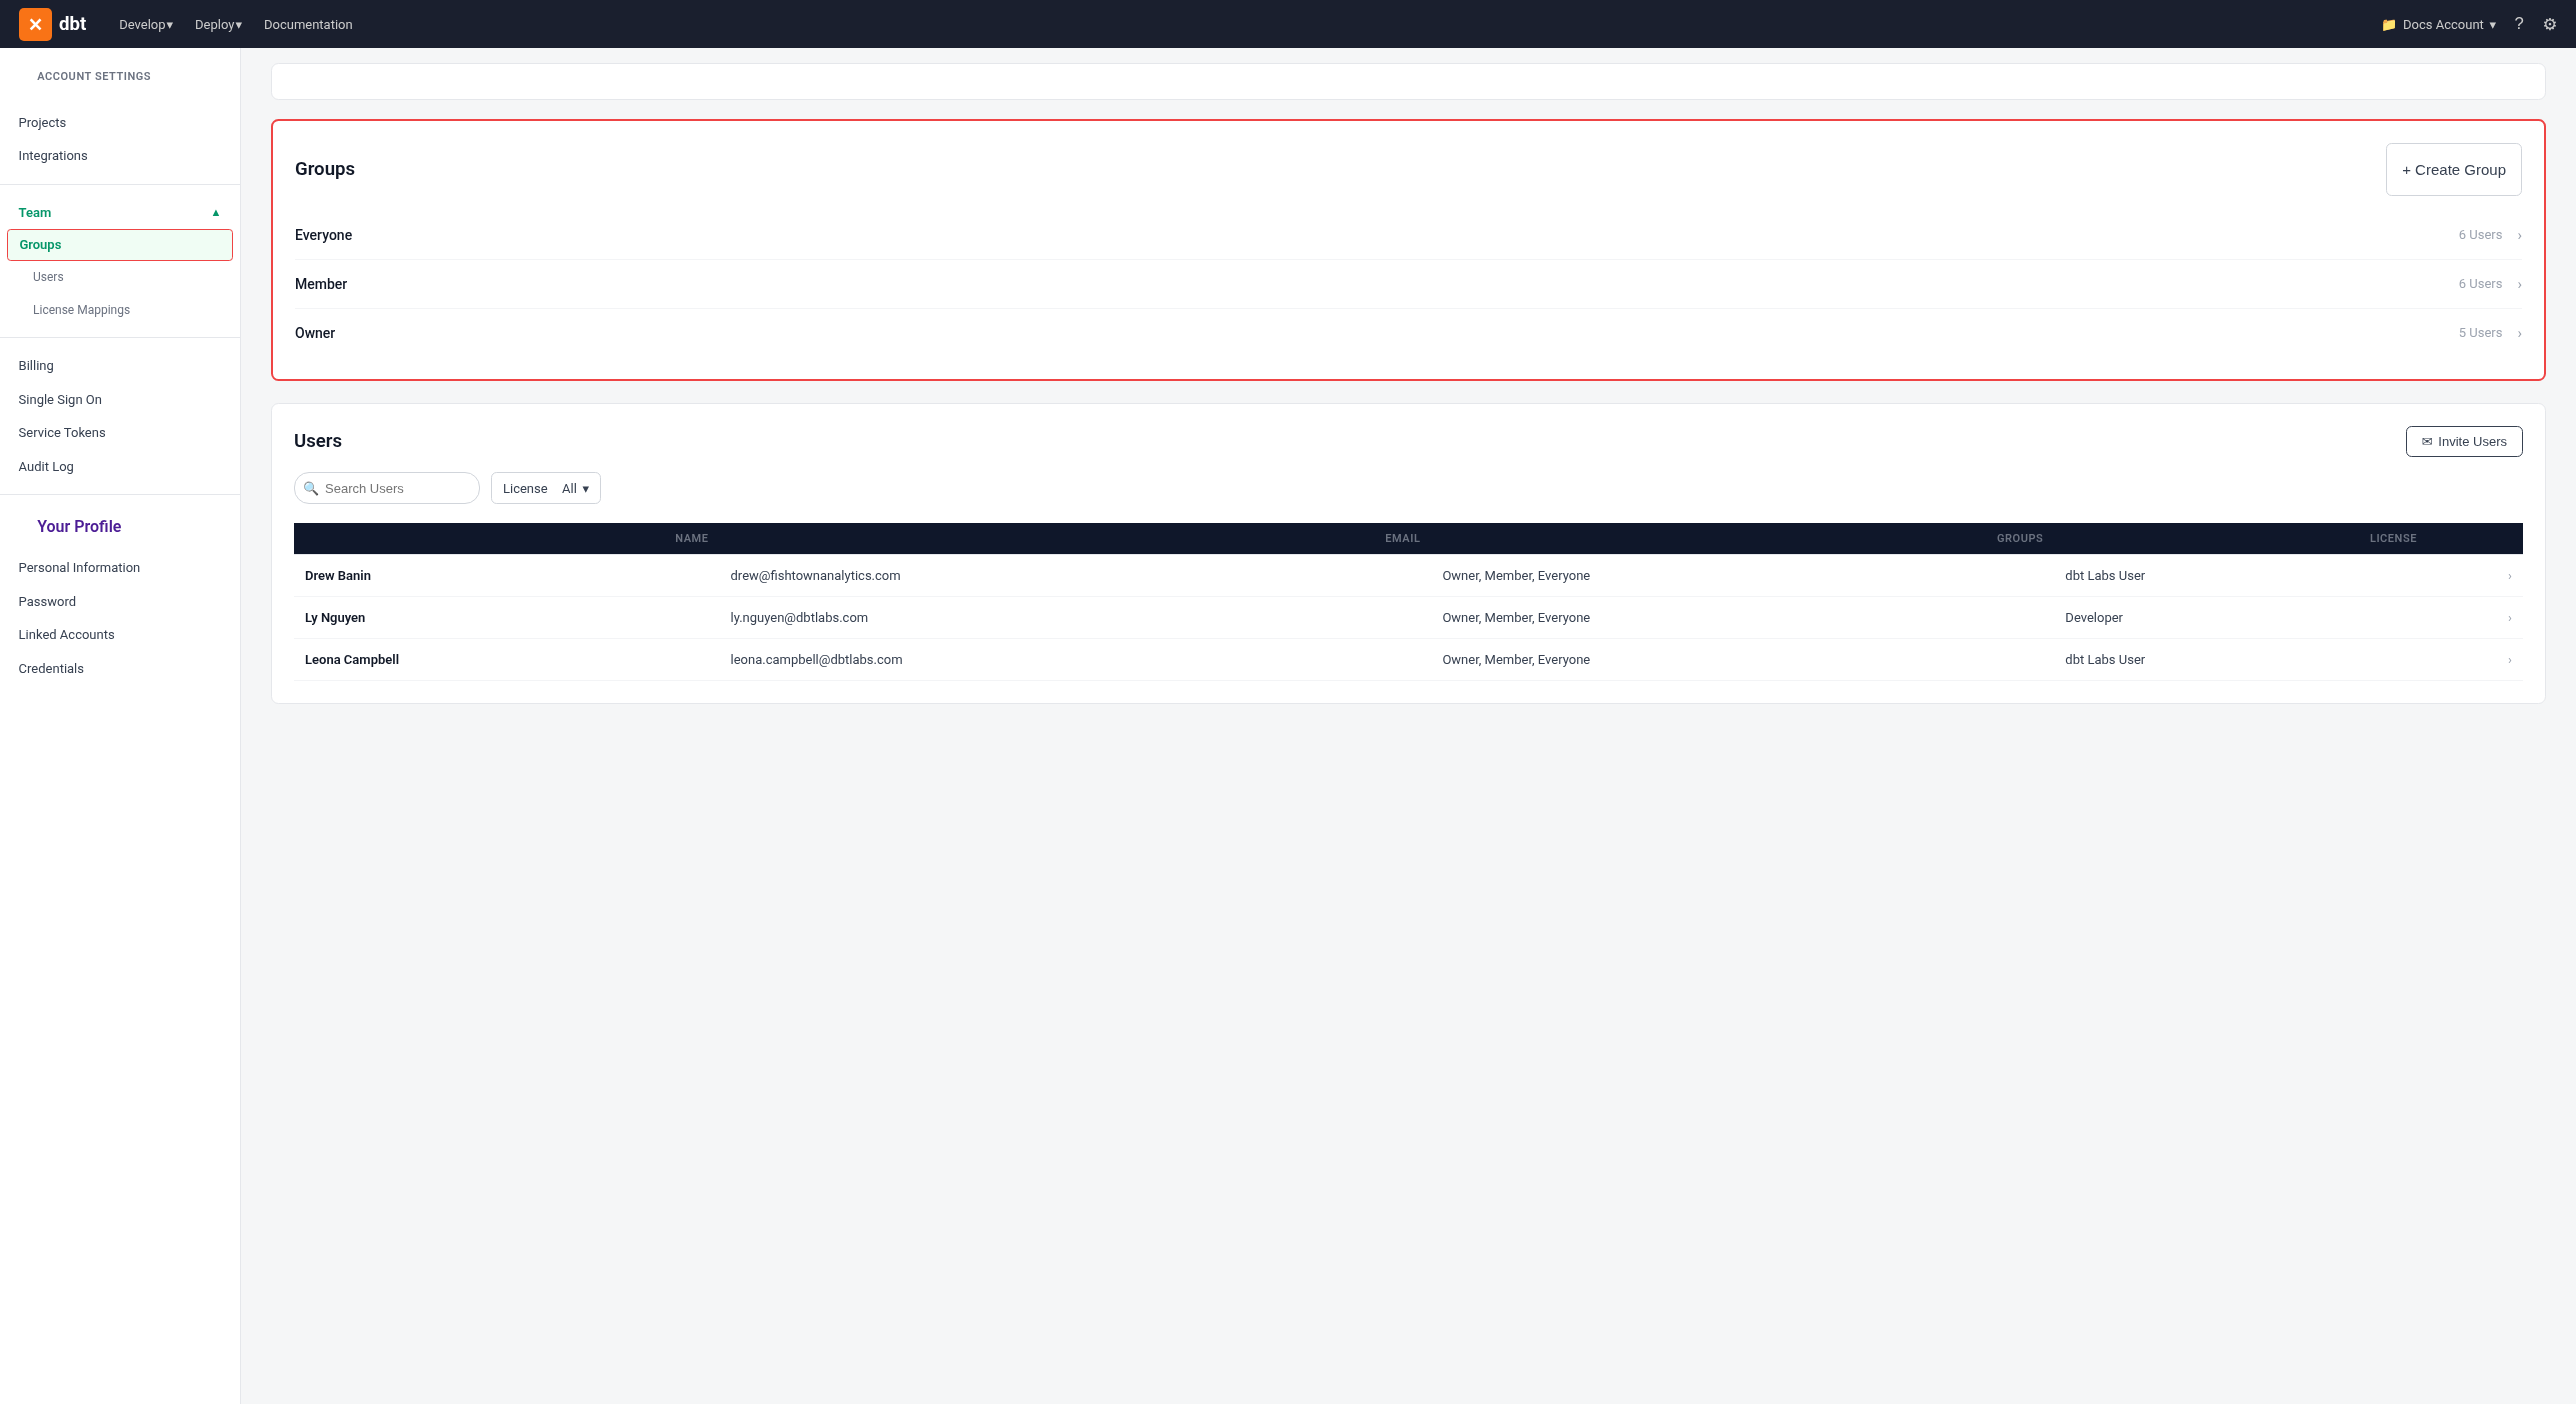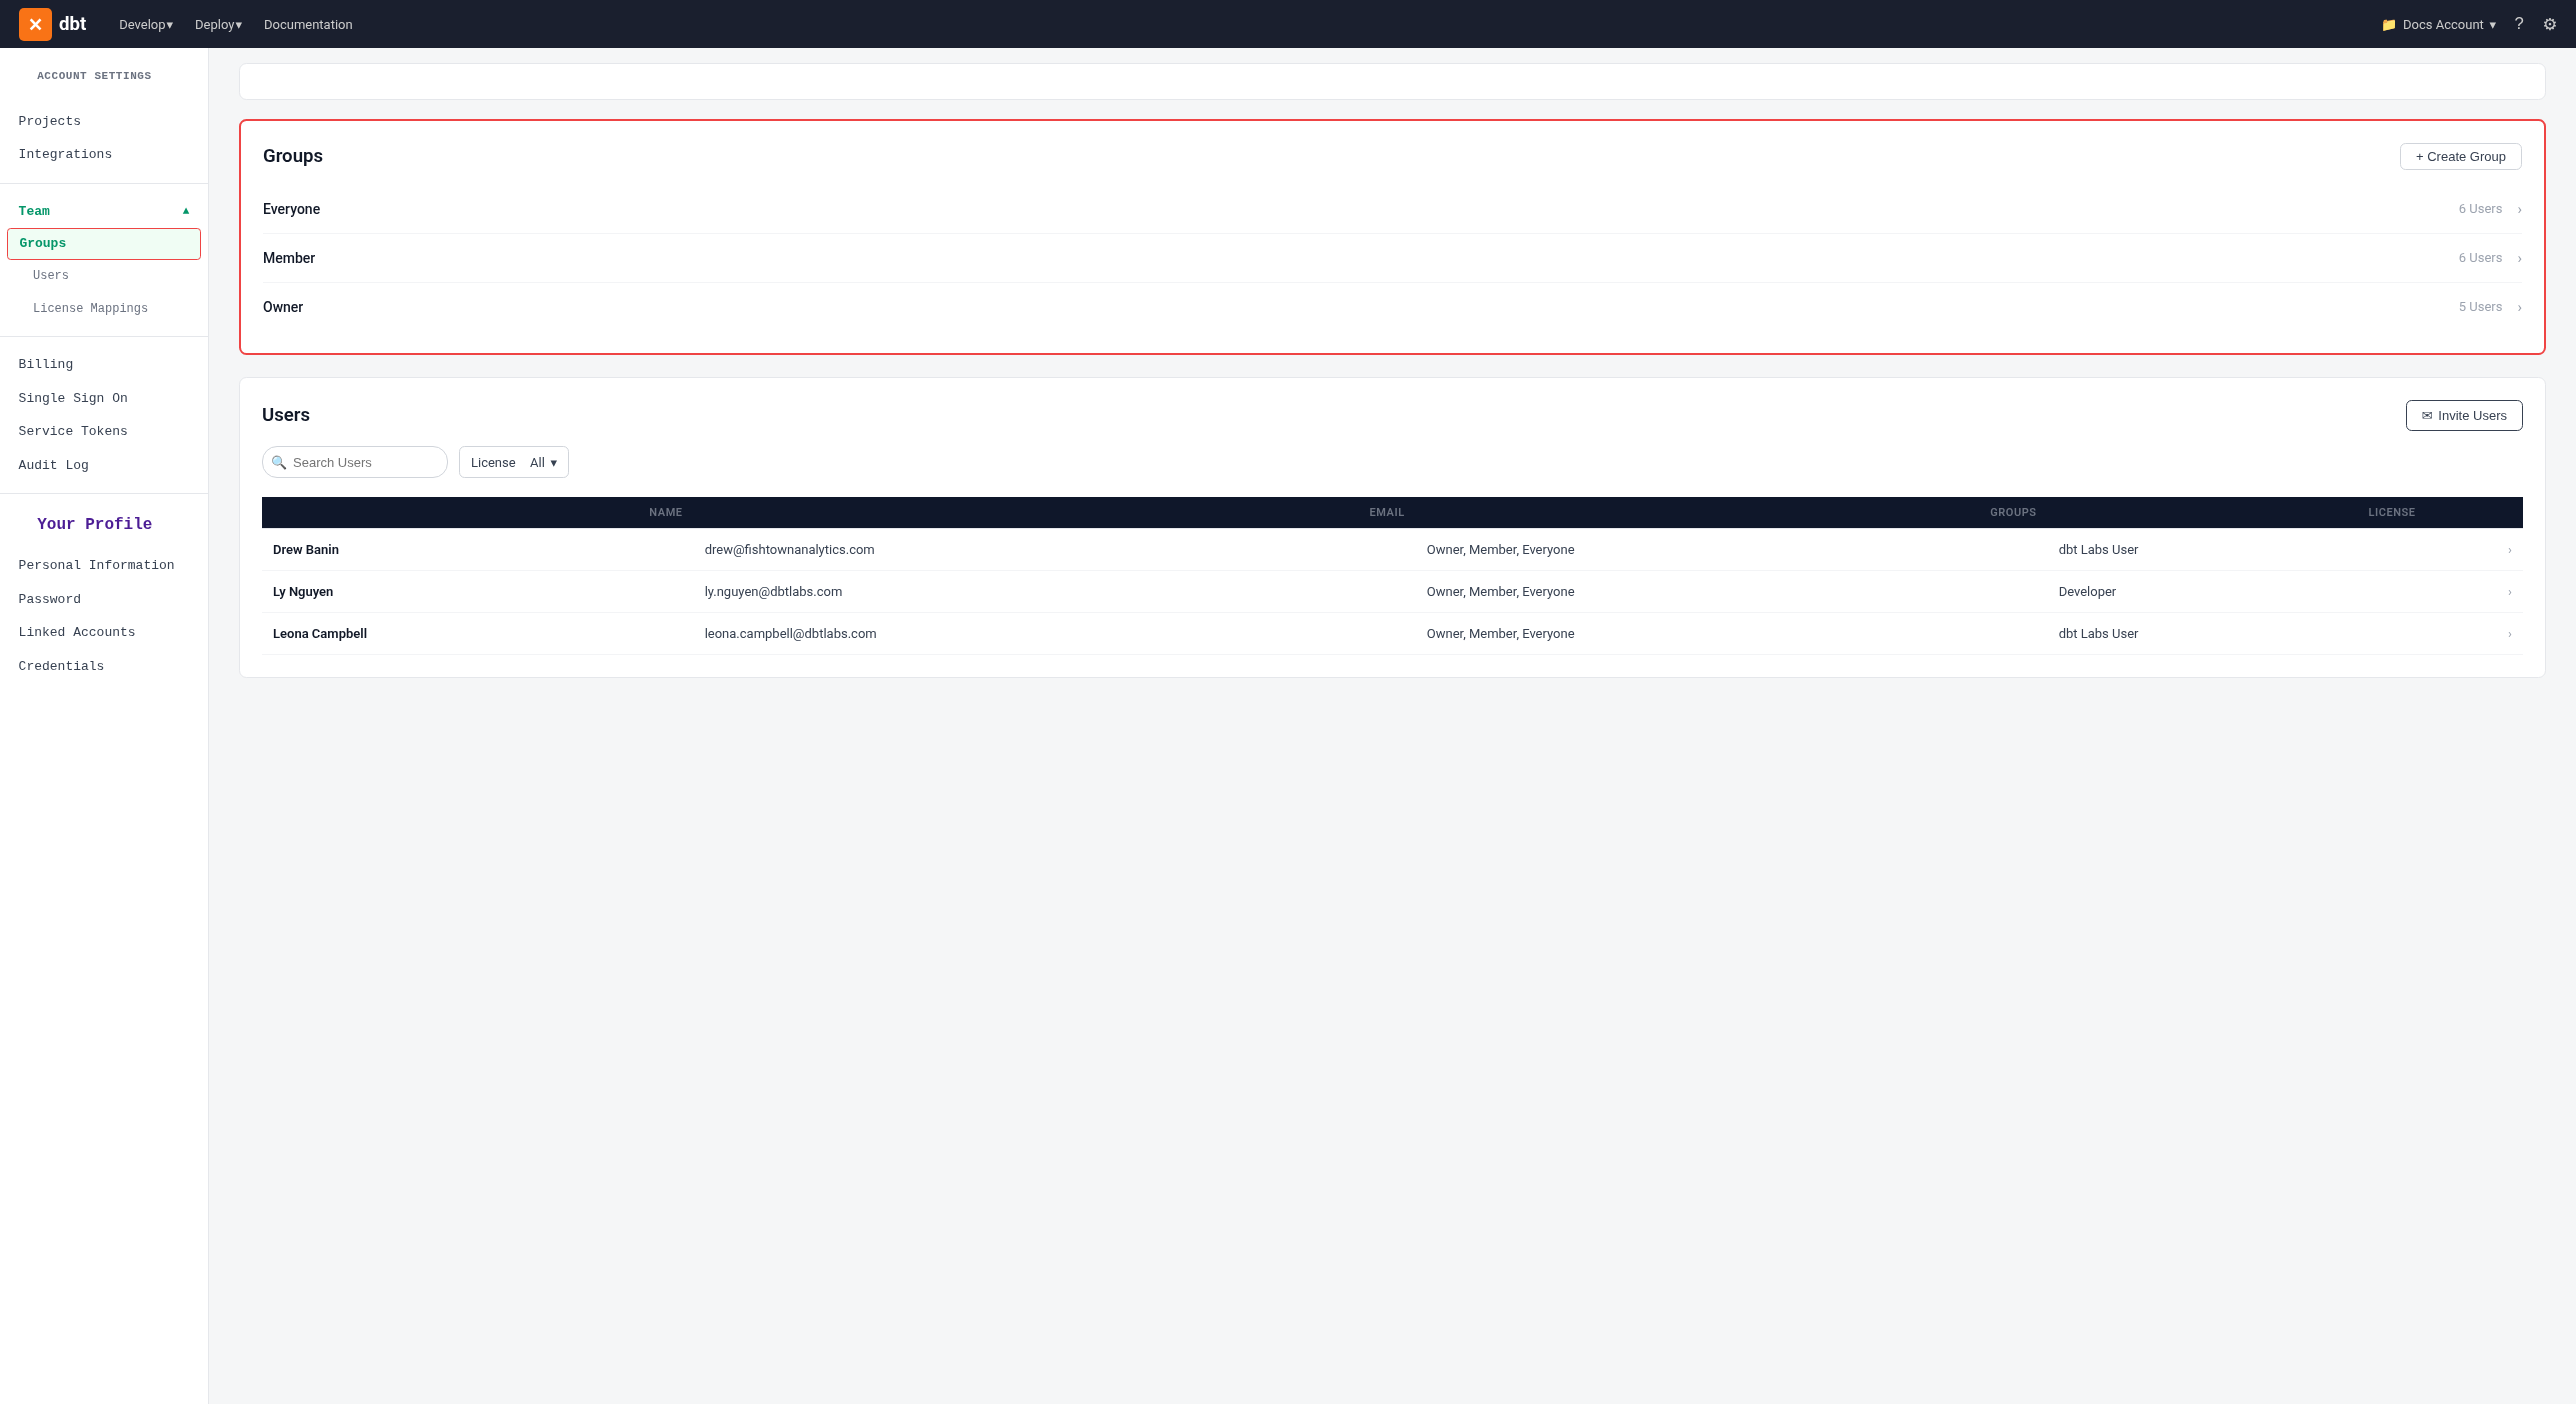--- a/index.html
+++ b/index.html
@@ -37,26 +37,25 @@
     }
 
     
     .layout {
       display: flex;
       min-height: calc(100vh - 48px);
     }
 
     
     .sidebar {
-      width: 209px;
+      width: 241px;
       background: #fff;
       border-right: 0.9px solid #e5e7eb;
       padding: 22px 0;
       flex-shrink: 0;
-      font-family: Liberation Mono, monospace;
     }
     .sidebar-section-label {
       font-size: 11px; font-weight: 600; color: #6b7280; text-transform: uppercase;
       padding: 0 18.6px 7.4px; letter-spacing: 0.05em;
     }
     .sidebar-item {
       padding: 9.3px 18.6px; cursor: pointer; color: #374151; font-size: 13px;
       display: flex; align-items: center; justify-content: space-between;
     }
     .sidebar-item.selected {
@@ -108,21 +107,21 @@
       display: flex; align-items: center; justify-content: space-between;
       margin-bottom: 15px;
     }
     .panel-title {
       font-size: 18.6px; font-weight: 600; color: #111827;
     }
 
     
     .btn-outline {
       border: 0.9px solid #d1d5db; background: #fff; color: #374151;
-      padding: 5px 15px; border-radius: 5.6px; cursor: pointer; font-size: 13px;
+      padding: 17px 15px; border-radius: 5.6px; cursor: pointer; font-size: 15px;
       display: flex; align-items: center; gap: 5.6px;
     }
 
     
     .group-row {
       display: flex; align-items: center; justify-content: space-between;
       padding: 15px 0; border-bottom: 0.9px solid #f3f4f6; cursor: pointer;
     }
     .group-row:last-child { border-bottom: none; }
     .group-name { font-size: 14px; font-weight: 500; color: #111827; }

